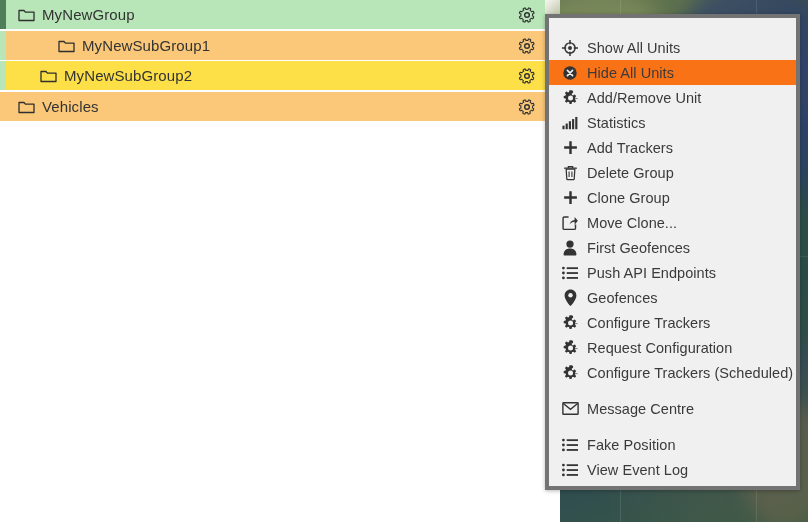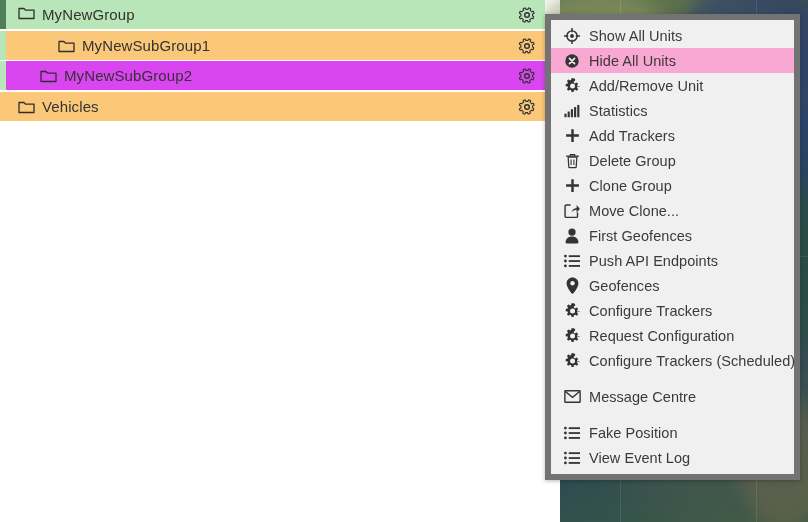--- a/index.html
+++ b/index.html
@@ -62,21 +62,21 @@
     position: relative;
     height: 29px;
     display: flex;
     align-items: center;
     box-sizing: border-box;
     cursor: pointer;
     user-select: none;
   }
   .tree-row.level0 { background: #b8e6b8; }
   .tree-row.level1 { background: #fac878; }
-  .tree-row.level2 { background: #d946ef; }
+  .tree-row.level2 { background: #fde047; }
   .tree-row.root2  { background: #fac878; }
 
   .accent {
     position: absolute;
     left: 0;
     top: 0;
     width: 6px;
     height: 100%;
   }
   .accent.dark-green { background: #4f7f58; }
@@ -122,36 +122,36 @@
   }
   .gear-slot svg { display: block; }
 
   
   #context-menu {
     position: absolute;
     left: 545px;
     top: 14px;
     width: 255px;
     background: #f0f0f0;
-    border: 6px solid #737373;
+    border: 4px solid #737373;
     box-sizing: border-box;
     box-shadow: 0 1px 4px rgba(0,0,0,0.28);
-    padding: 3px 0 4px 0;
+    padding: 17px 0 4px 0;
     z-index: 20;
   }
   .menu-item {
     height: 25px;
     display: flex;
     align-items: center;
     padding: 0 6px 0 8px;
     box-sizing: border-box;
     cursor: pointer;
     white-space: nowrap;
   }
-  .menu-item.highlighted { background: #f9a8d4; }
+  .menu-item.highlighted { background: #f97316; }
   .menu-icon {
     flex: none;
     width: 26px;
     display: flex;
     align-items: center;
     justify-content: center;
     color: #333333;
   }
   .menu-icon svg { display: block; }
   .menu-label {
@@ -172,21 +172,21 @@
   <div class="map-blob" style="left:180px; top:400px; width:90px; height:130px; background:rgba(120,105,80,0.45);"></div>
   <div class="map-line-v" style="left:60px;"></div>
   <div class="map-line-v" style="left:196px;"></div>
   <div class="map-line-h" style="top:256px;"></div>
 </div>
 
 <div id="group-tree">
 
   <div class="tree-row level0">
     <span class="accent dark-green"></span>
-    <span class="indent-0" style="display:flex;align-items:flex-start;">
+    <span class="indent-0" style="display:flex;align-items:center;">
       <span class="folder-icon">
         <svg width="17" height="14" viewBox="0 0 17 14">
             <path d="M1 2.5h5l1.4 1.6H16v8.4H1z" fill="none" stroke="#2f2f2f" stroke-width="1.3" stroke-linejoin="round"></path>
           </svg>
       </span>
       <span class="tree-label">MyNewGroup</span>
     </span>
     <span class="gear-slot">
       <svg width="18" height="18" viewBox="0 0 20 20">
           <path d="M10 6.6a3.4 3.4 0 100 6.8 3.4 3.4 0 000-6.8zm0 5.2a1.8 1.8 0 110-3.6 1.8 1.8 0 010 3.6z" fill="#333"></path>

